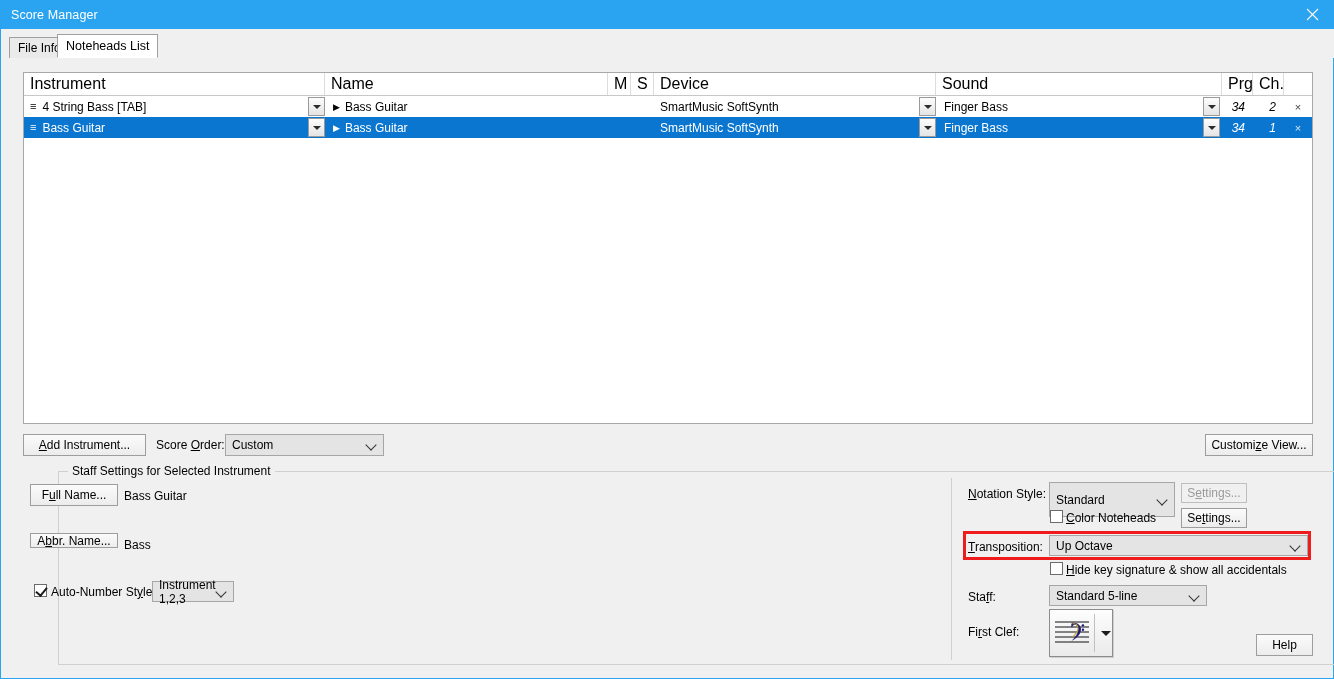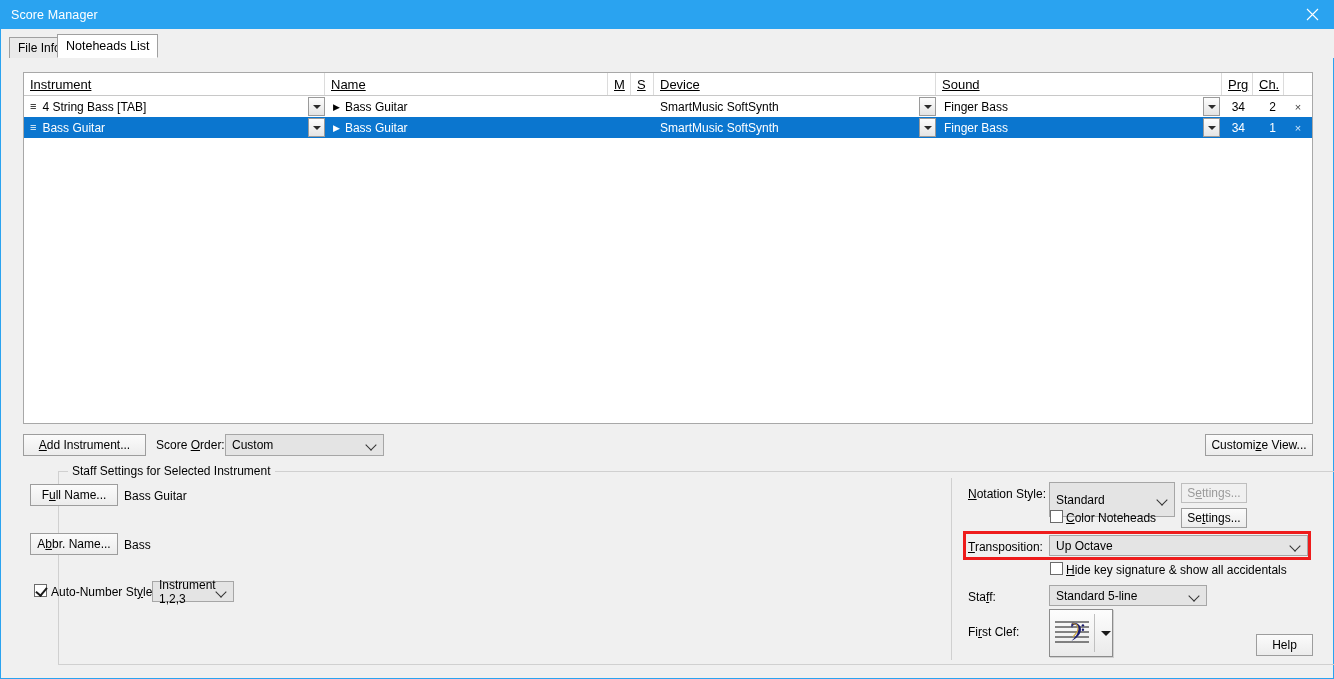--- a/index.html
+++ b/index.html
@@ -70,40 +70,39 @@
   .grid-head {
     position: relative;
     height: 23px;
     background: #fff;
     border-bottom: 1px solid #c8c8c8;
   }
   .th {
     position: absolute; top: 0; height: 22px;
     display: flex; align-items: center;
     padding-left: 6px;
-    font-size: 13px; color: #000;
+    font-size: 16px; color: #000;
     border-right: 1px solid #dcdcdc;
     white-space: nowrap;
-    text-decoration: underline;
   }
   .rows { position: relative; }
   .row {
     position: relative;
     height: 21px;
     display: block;
   }
   .row.selected { background: #0b76cf; color: #fff; }
   .cell {
     position: absolute; top: 0; height: 21px;
     display: flex; align-items: center;
     font-size: 12px;
     white-space: nowrap; overflow: hidden;
     padding-left: 6px;
   }
-  .cell.num { justify-content: flex-end; padding-right: 8px; padding-left: 0; }
+  .cell.num { justify-content: flex-end; padding-right: 8px; padding-left: 0; font-style: italic; }
   .cell.center { justify-content: center; padding-left: 0; }
   .drag-handle {
     font-size: 11px; margin-right: 6px; line-height: 1;
     letter-spacing: 0; color: inherit;
   }
   .arrow-right { font-size: 9px; margin-right: 5px; }
   .combo-arrow {
     position: absolute; top: 1px; width: 17px; height: 19px;
     background: linear-gradient(#fdfdfd,#e4e4e4);
     border: 1px solid #9a9a9a;
@@ -329,21 +328,21 @@
   <div class="groupbox" style="left:22px;top:471px;width:1290px;height:194px">
     <div class="gb-title">Staff Settings for Selected Instrument</div>
   </div>
   <div class="sep-v" style="left:950px;top:478px;height:182px"></div>
 
   <div class="btn" style="left:29px;top:484px;width:88px;height:22px">
     <span>F<u>u</u>ll Name...</span>
   </div>
   <div class="lbl" style="left:123px;top:489px">Bass Guitar</div>
 
-  <div class="btn" style="left:29px;top:533px;width:88px;height:22px">
+  <div class="btn" style="left:29px;top:533px;width:88px;height:15px">
     <span>A<u>b</u>br. Name...</span>
   </div>
   <div class="lbl" style="left:123px;top:538px">Bass</div>
 
   <div class="cb checked" style="left:33px;top:584px"></div>
   <div class="lbl" style="left:50px;top:585px">Auto-Number St<u>y</u>le:</div>
   <div class="select" style="left:151px;top:581px;width:82px;height:21px">
     <span>Instrument 1,2,3</span>
     <span class="chev"></span>
   </div>

